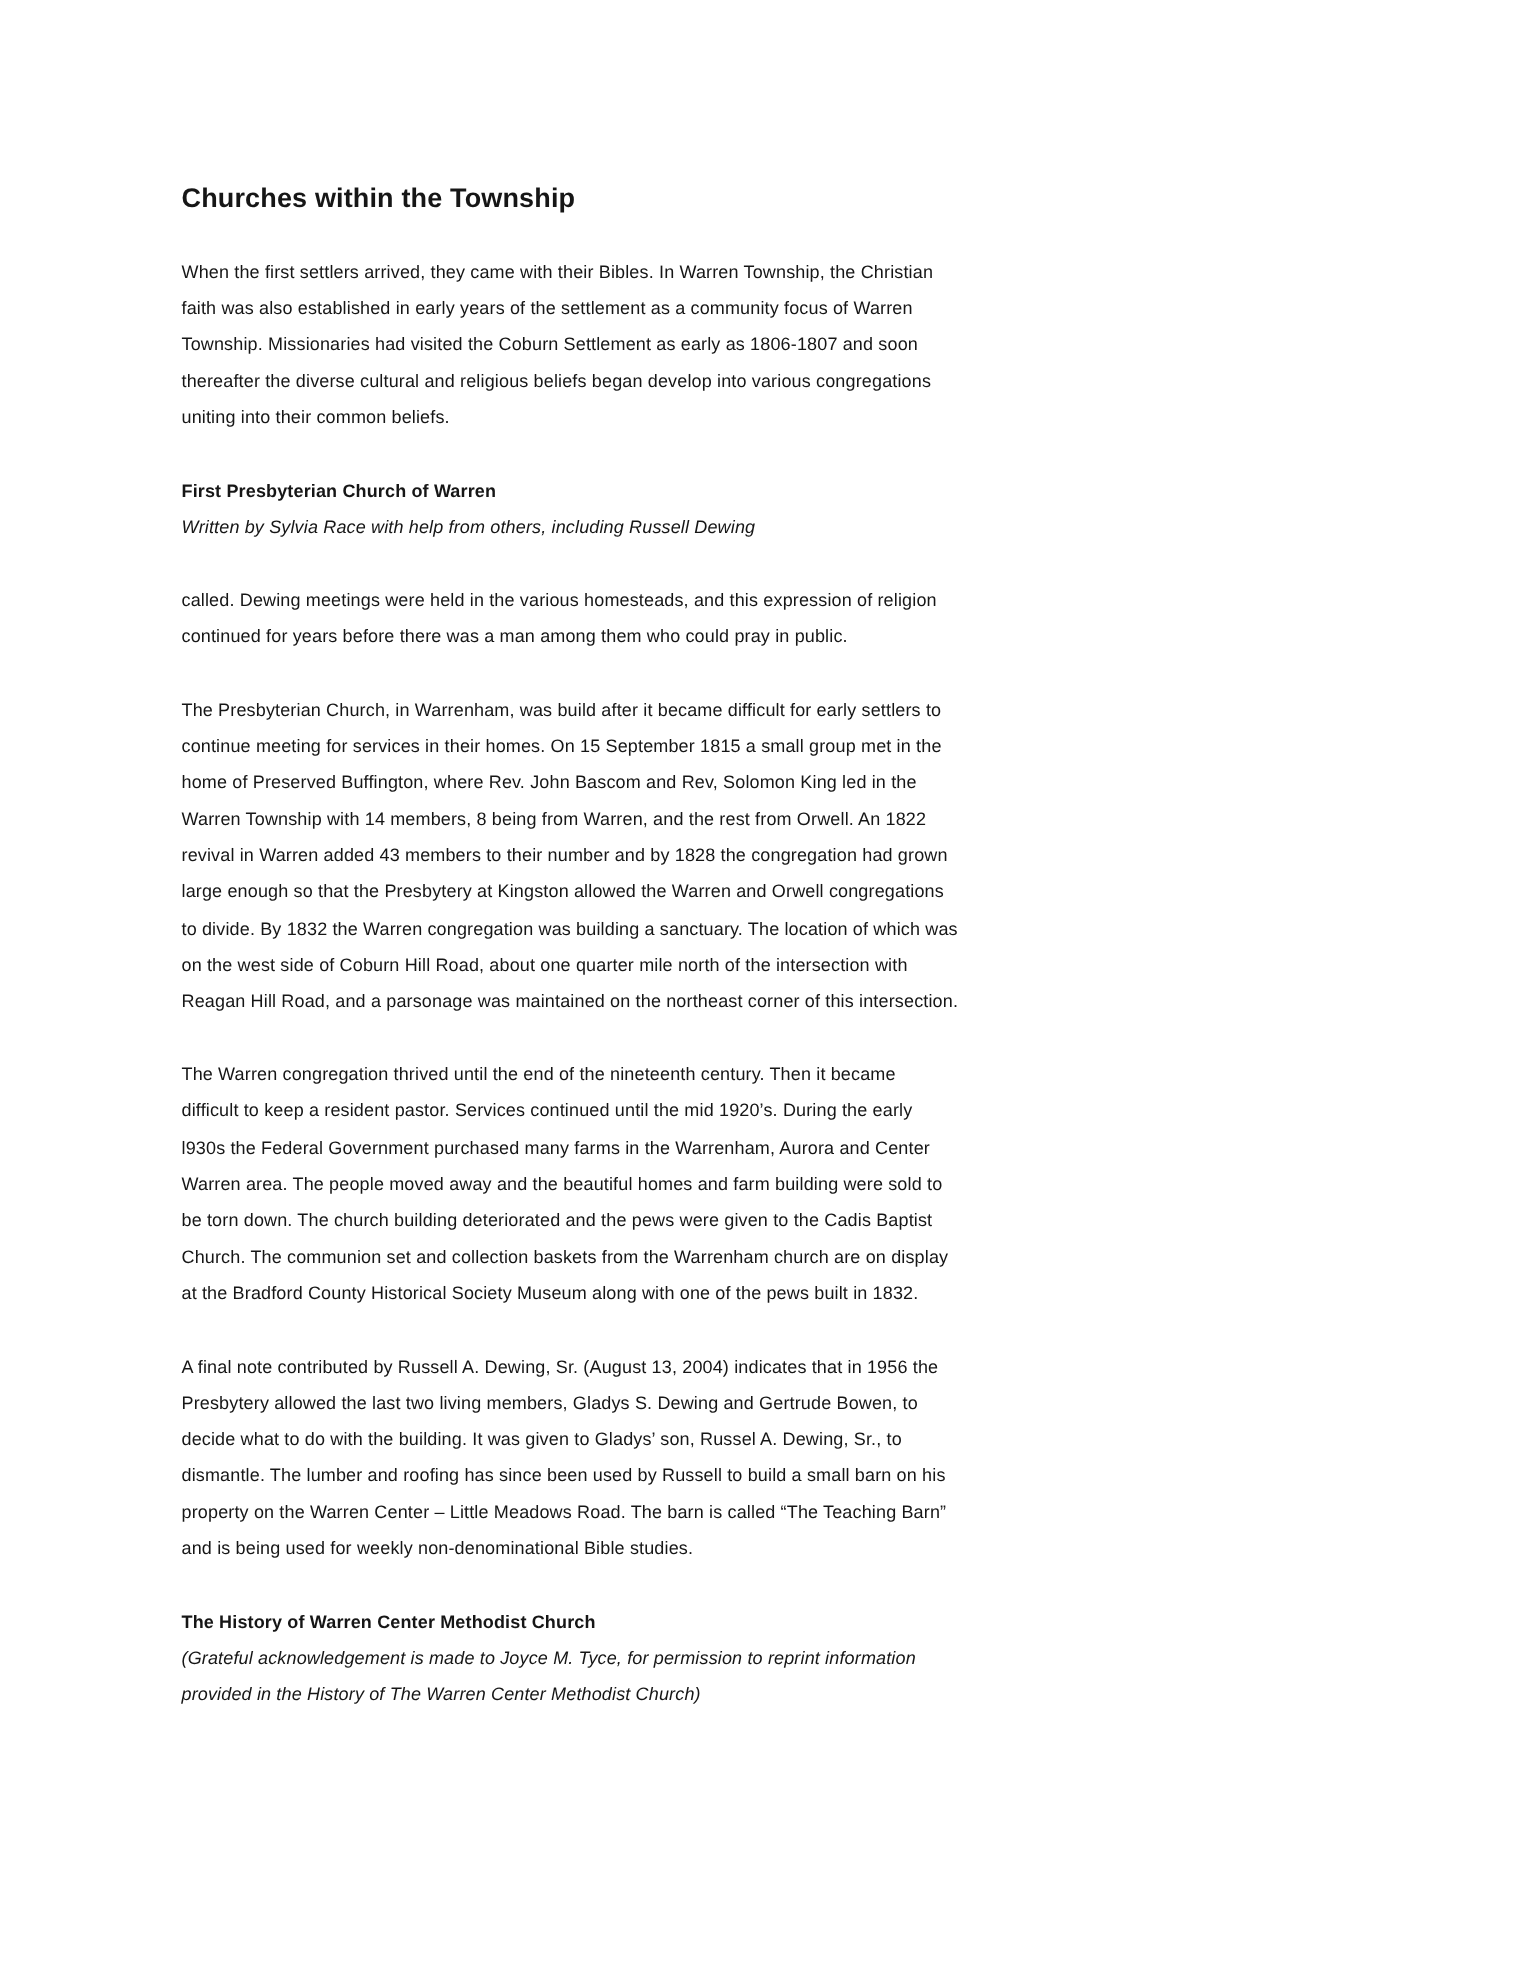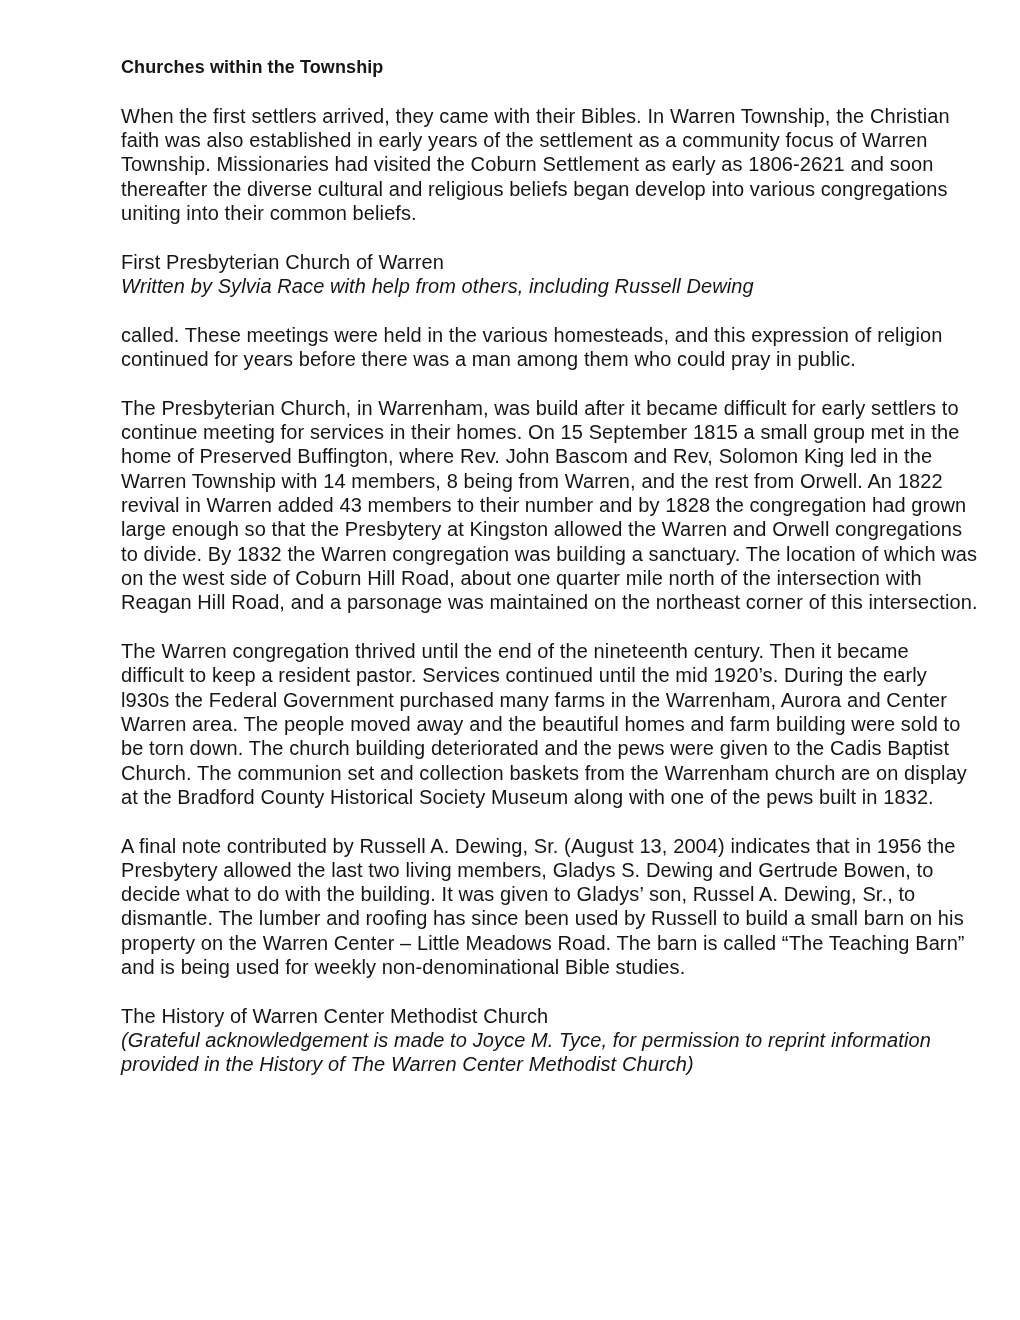--- a/index.html
+++ b/index.html
@@ -11,71 +11,71 @@
     width: 1020px;
     height: 1320px;
     overflow: hidden;
     font-family: "Liberation Sans", sans-serif;
     color: #161616;
   }
   .page {
     box-sizing: border-box;
     width: 1020px;
     height: 1320px;
-    padding: 55px 100px 60px 121px;
+    padding: 120px 100px 60px 121px;
     background: #ffffff;
   }
   .block {
     margin: 0 0 24.33px 0;
   }
   .block:last-child {
     margin-bottom: 18px;
   }
   .line {
     display: block;
     white-space: pre;
-    font-size: 20px;
+    font-size: 12px;
     line-height: 24.33px;
     letter-spacing: 0.1px;
   }
   .doc-title .line {
     font-weight: 700;
     font-size: 18px;
   }
   .heading-line {
-    font-weight: 400;
+    font-weight: 700;
   }
   .byline-line {
     font-style: italic;
   }
 </style>
 </head>
 <body>
 
 <div class="page">
 
   <div class="block doc-title">
     <span class="line">Churches within the Township</span>
   </div>
 
   <div class="block">
     <span class="line">When the first settlers arrived, they came with their Bibles. In Warren Township, the Christian</span>
     <span class="line">faith was also established in early years of the settlement as a community focus of Warren</span>
-    <span class="line">Township. Missionaries had visited the Coburn Settlement as early as 1806-2621 and soon</span>
+    <span class="line">Township. Missionaries had visited the Coburn Settlement as early as 1806-1807 and soon</span>
     <span class="line">thereafter the diverse cultural and religious beliefs began develop into various congregations</span>
     <span class="line">uniting into their common beliefs.</span>
   </div>
 
   <div class="block">
     <span class="line heading-line">First Presbyterian Church of Warren</span>
     <span class="line byline-line">Written by Sylvia Race with help from others, including Russell Dewing</span>
   </div>
 
   <div class="block">
-    <span class="line">called. These meetings were held in the various homesteads, and this expression of religion</span>
+    <span class="line">called. Dewing meetings were held in the various homesteads, and this expression of religion</span>
     <span class="line">continued for years before there was a man among them who could pray in public.</span>
   </div>
 
   <div class="block">
     <span class="line">The Presbyterian Church, in Warrenham, was build after it became difficult for early settlers to</span>
     <span class="line">continue meeting for services in their homes. On 15 September 1815 a small group met in the</span>
     <span class="line">home of Preserved Buffington, where Rev. John Bascom and Rev, Solomon King led in the</span>
     <span class="line">Warren Township with 14 members, 8 being from Warren, and the rest from Orwell. An 1822</span>
     <span class="line">revival in Warren added 43 members to their number and by 1828 the congregation had grown</span>
     <span class="line">large enough so that the Presbytery at Kingston allowed the Warren and Orwell congregations</span>

